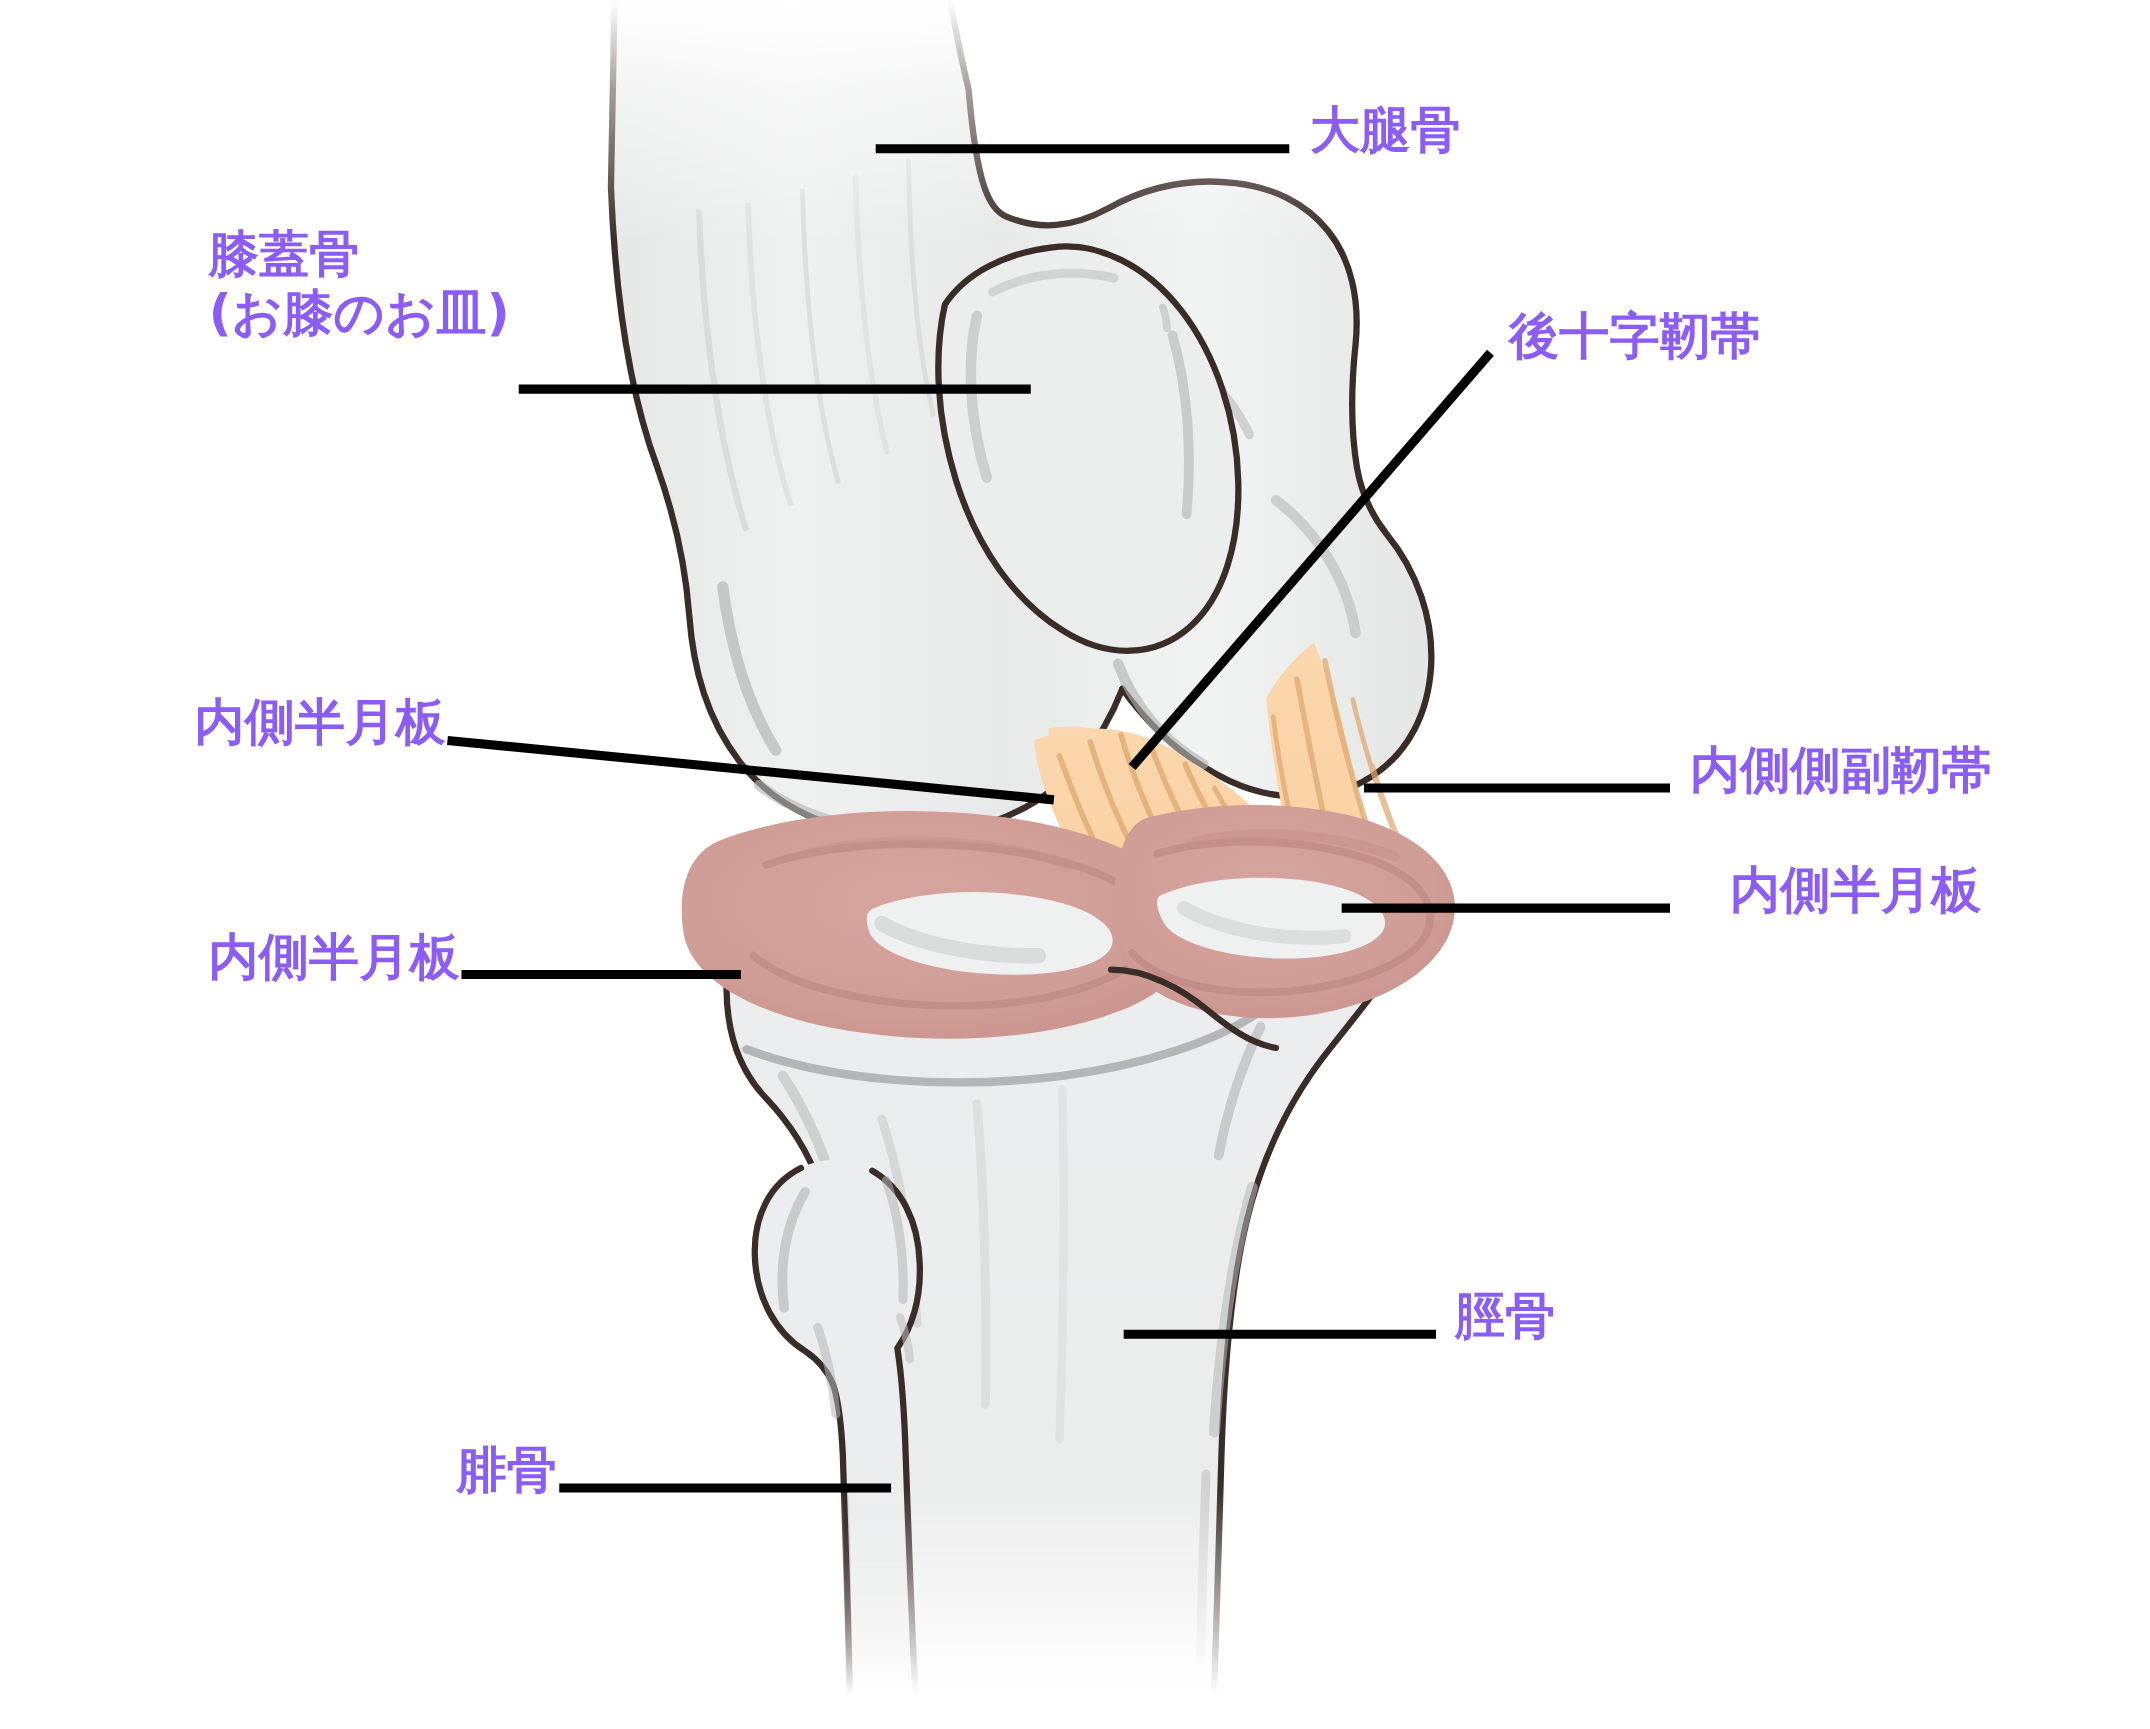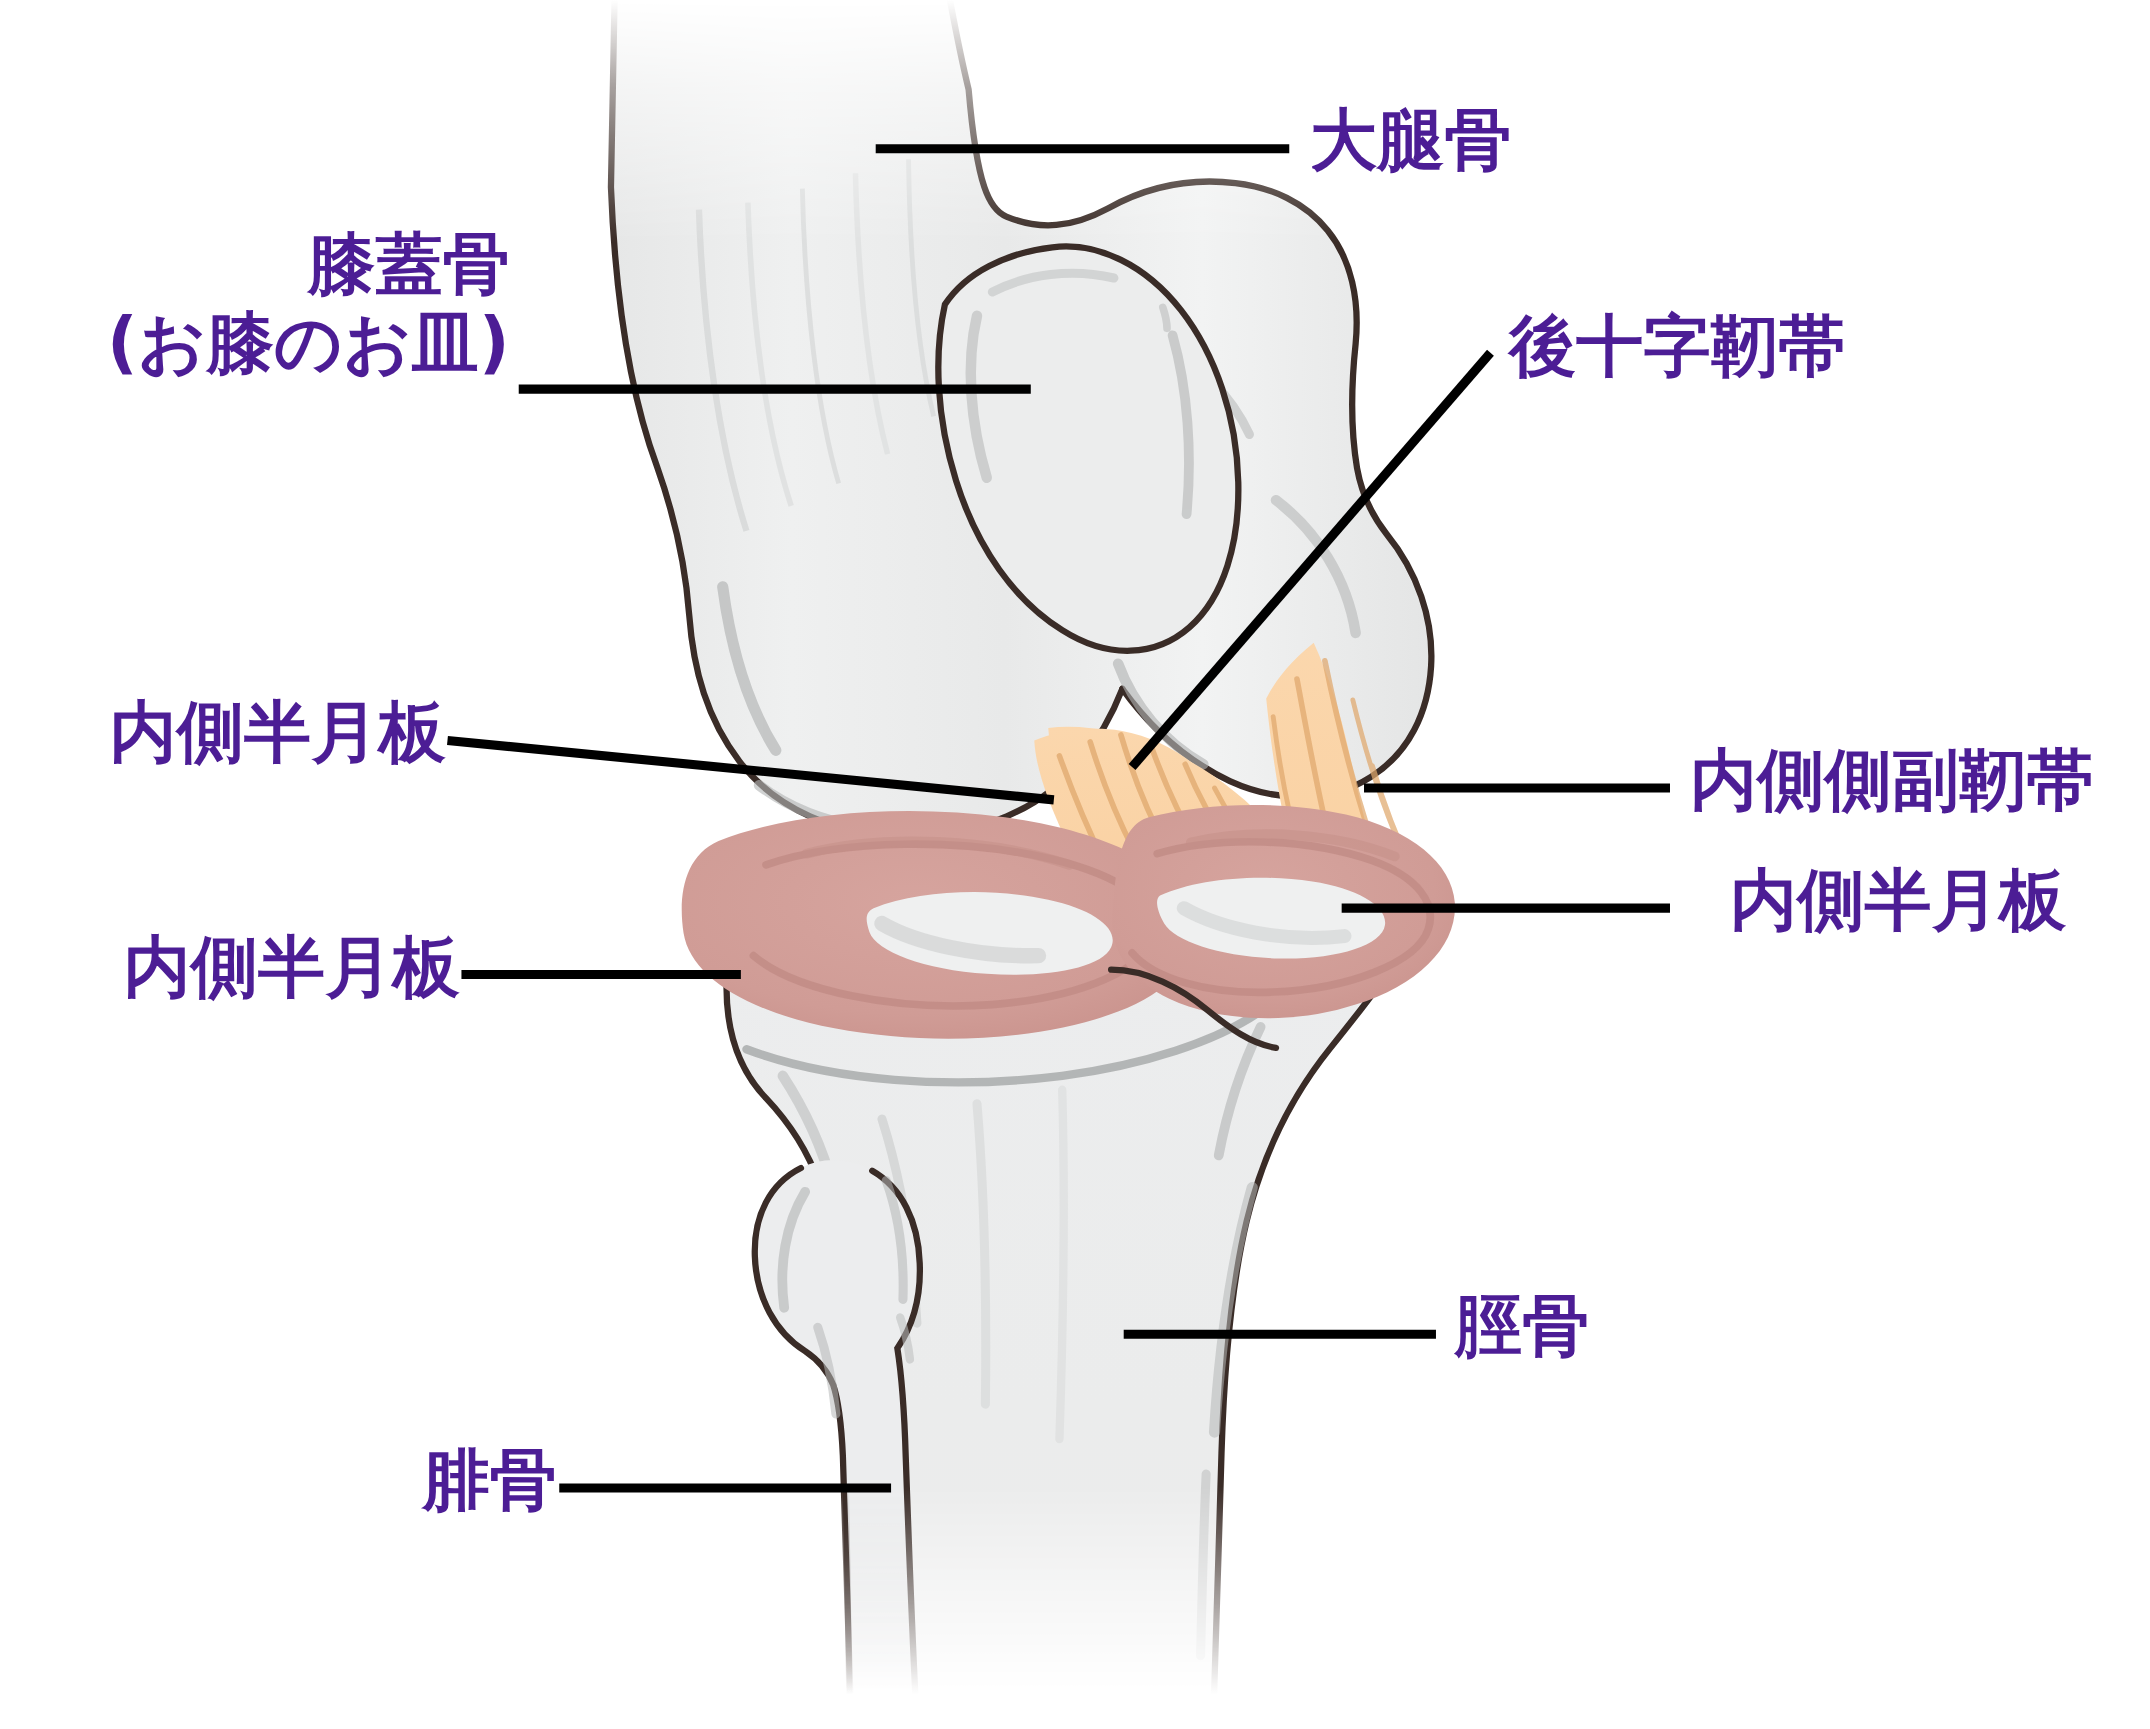--- a/index.html
+++ b/index.html
@@ -19,30 +19,30 @@
   }
   #art {
     position: absolute;
     top: 0;
     left: 0;
     width: 2151px;
     height: 1729px;
   }
   .lbl {
     position: absolute;
-    color: #4c1d95;
+    color: #8b5cf6;
     font-weight: 700;
-    font-size: 67px;
+    font-size: 50px;
     line-height: 1.18;
     white-space: pre;
     letter-spacing: 0.3px;
     font-family: "DejaVu Sans", "Liberation Sans", sans-serif;
   }
   .lbl.r { text-align: left; }
-  .lbl.l { text-align: right; }
+  .lbl.l { }
 </style>
 </head>
 <body>
 
 <div id="stage">
 
   <svg id="art" viewBox="0 0 3078 2475" xmlns="http://www.w3.org/2000/svg">
     <defs>
       <linearGradient id="boneShaft" x1="0" y1="0" x2="1" y2="0">
         <stop offset="0%" stop-color="#e6e7e7"></stop>

